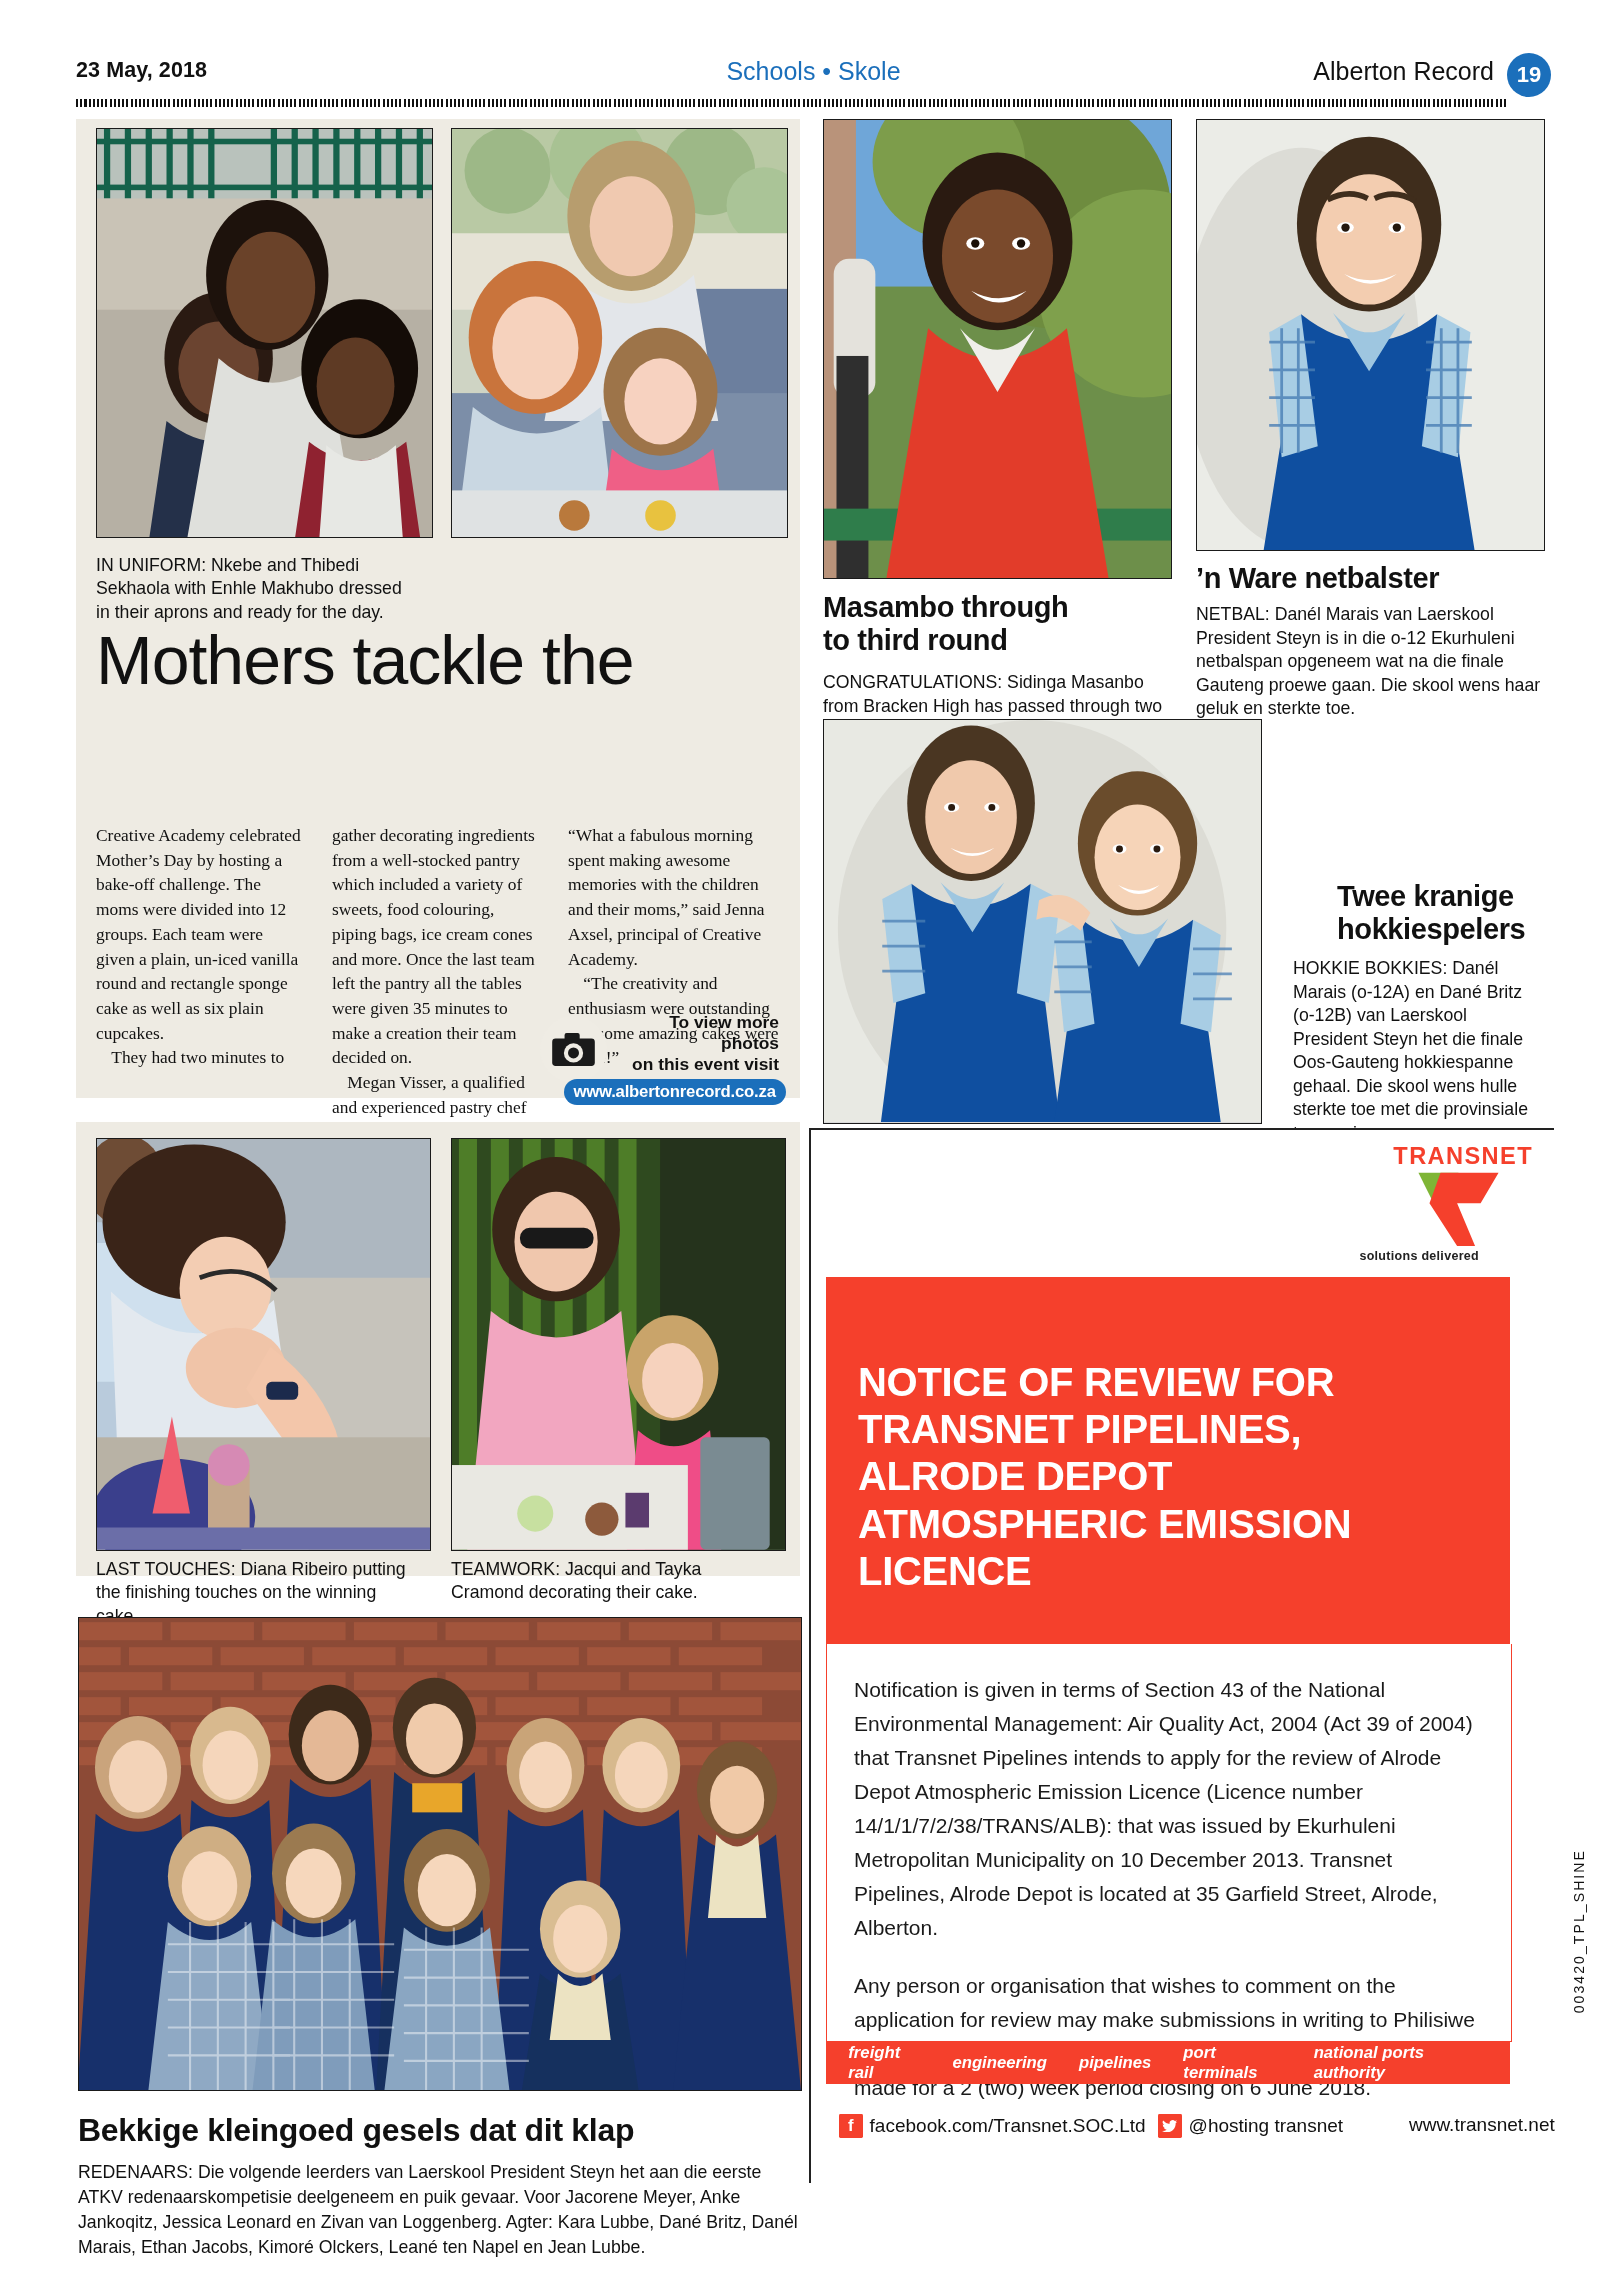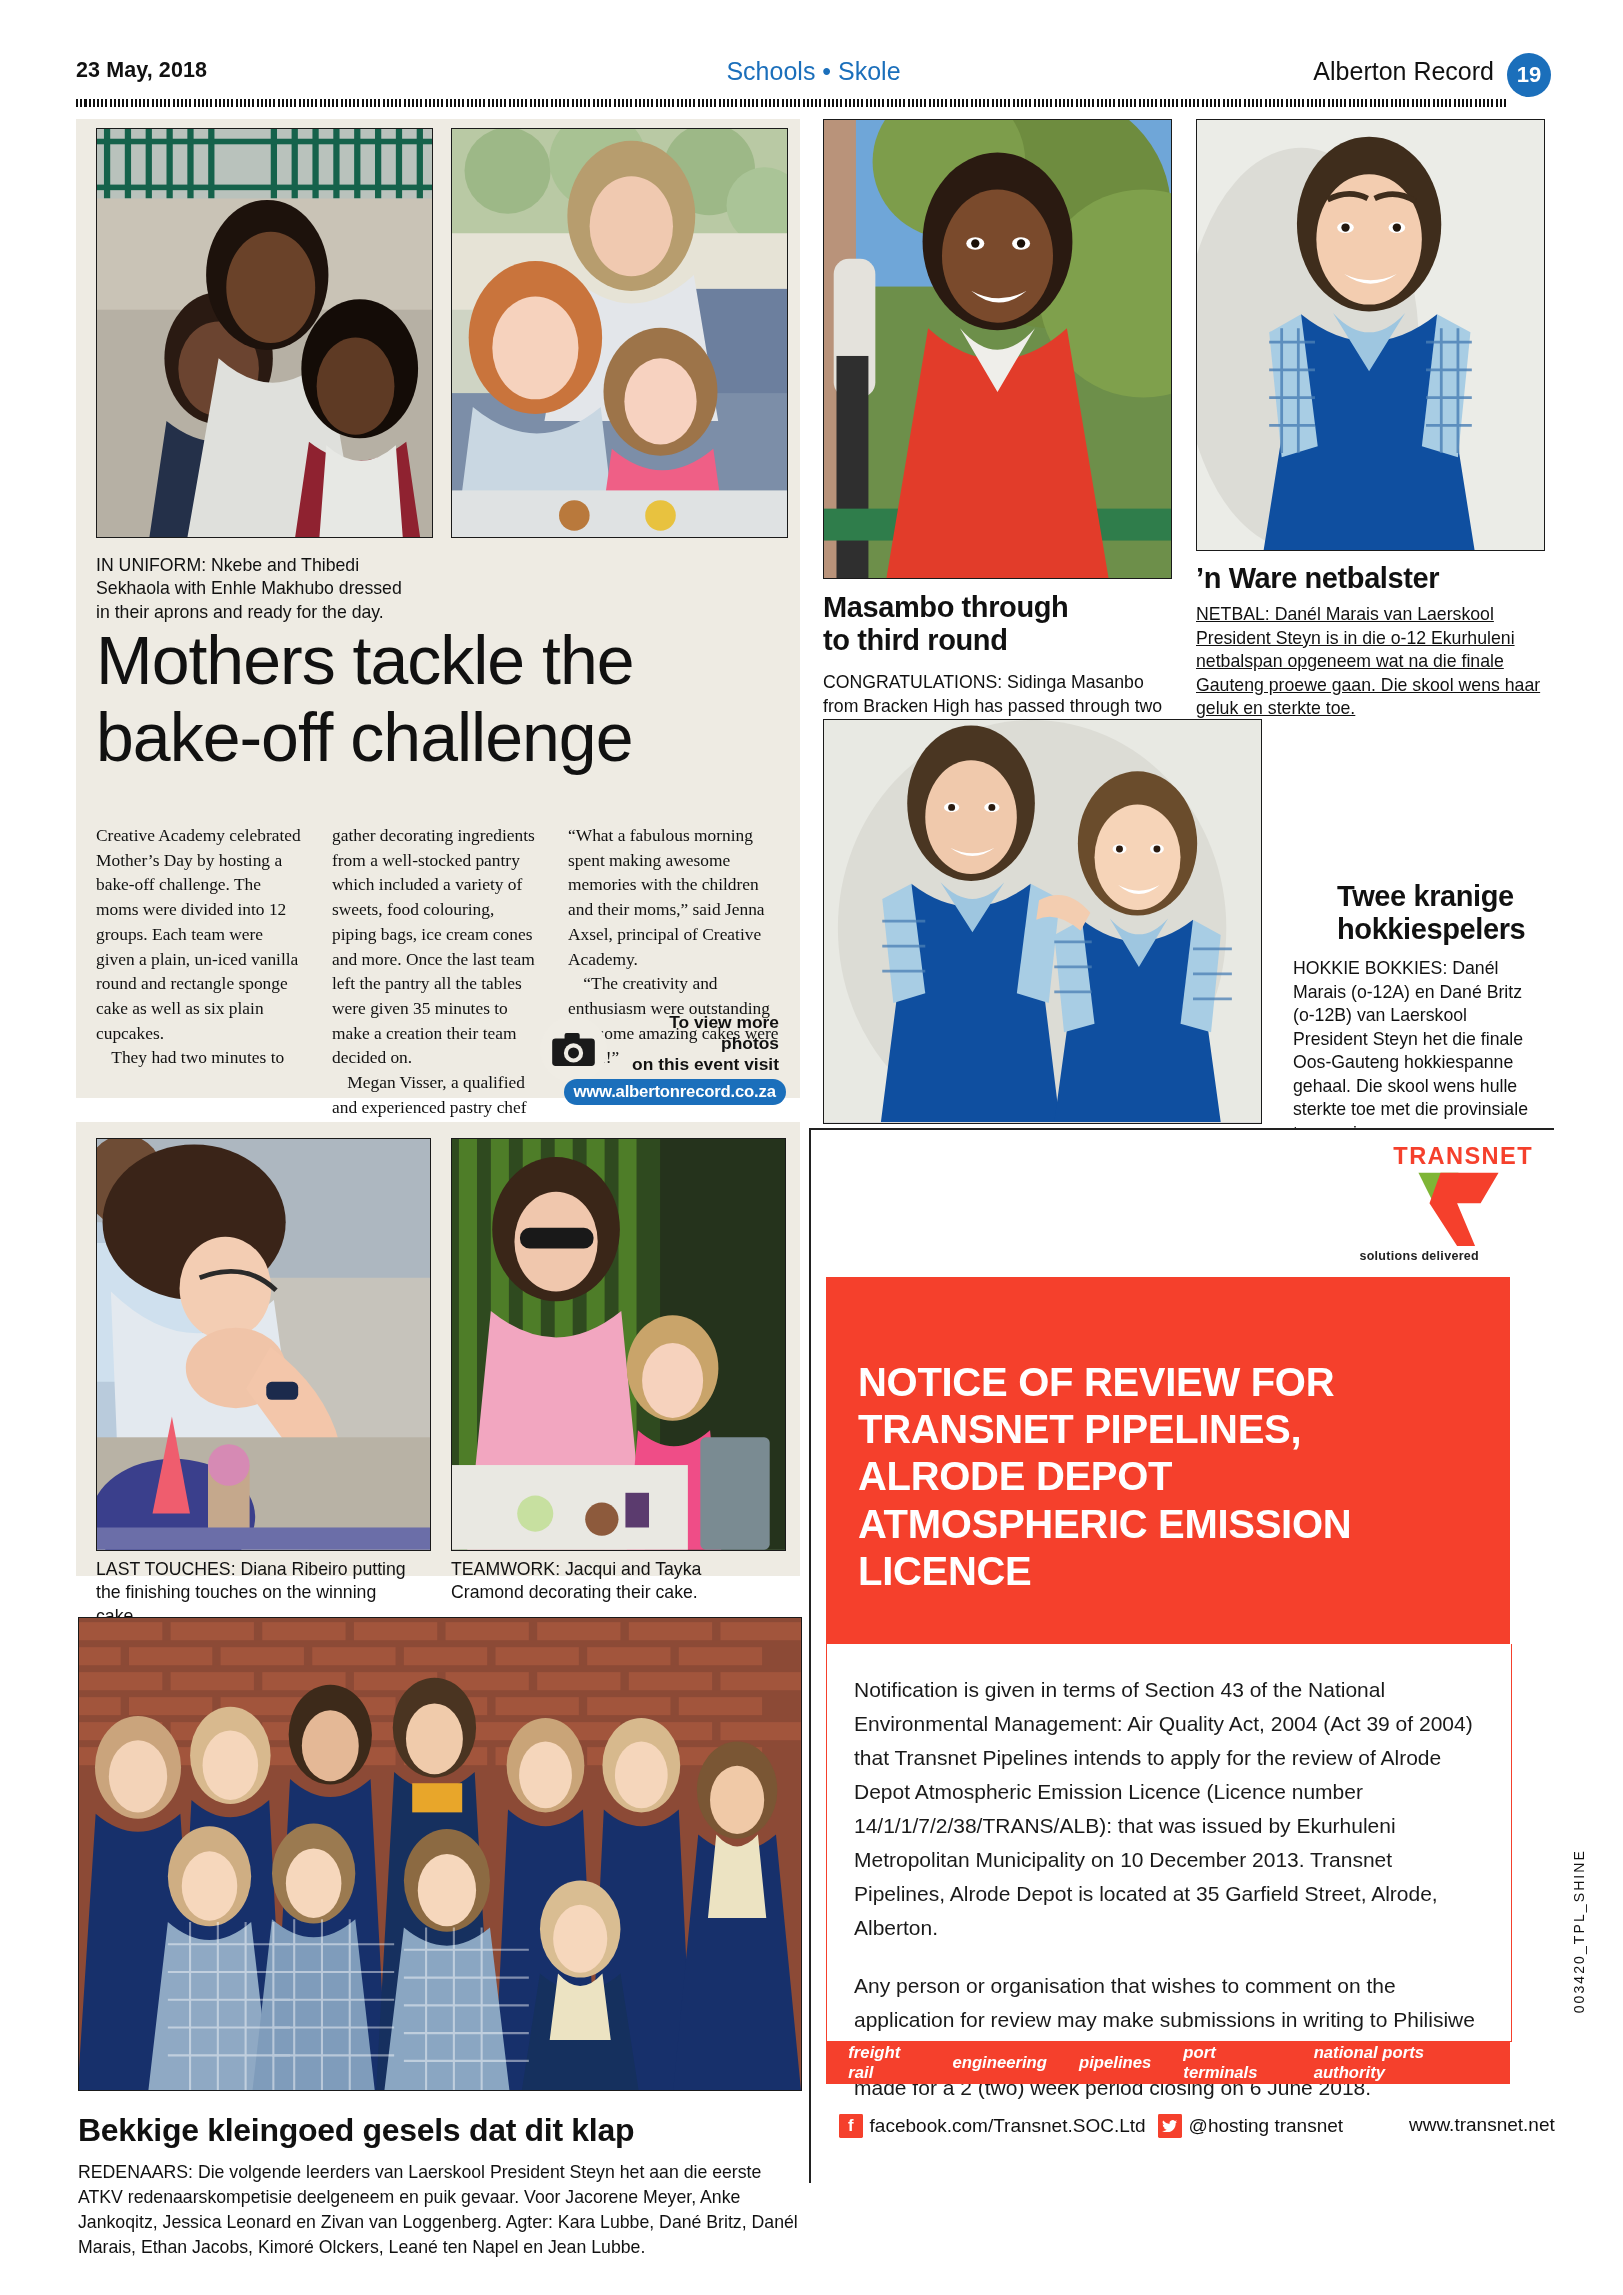--- a/index.html
+++ b/index.html
@@ -144,21 +144,20 @@
       <path d="M230 460 q72 62 146 0 l18 128 h-182z" fill="#ef5f86"></path>
       <rect y="520" width="482" height="68" fill="#dfe2e3"></rect>
       <circle cx="176" cy="556" r="22" fill="#b9793c"></circle>
         <circle cx="300" cy="556" r="22" fill="#e8c23f"></circle>
     </svg>
   </div>
 
   <div class="cap" style="left:96px;top:554px;width:316px;">IN UNIFORM: Nkebe and Thibedi Sekhaola with Enhle Makhubo dressed in their aprons and ready for the day.</div>
 
   <div class="headline-main" style="left:96px;top:625px;width:694px;">Mothers tackle the</div>
-  <div class="headline-main" style="left:96px;top:702px;width:694px;">bake-off challenge</div>
 
   <div class="bodycol" style="left:96px;top:823px;width:208px;">
     <p>Creative Academy celebrated Mother’s Day by hosting a bake-off challenge. The moms were divided into 12 groups. Each team were given a plain, un-iced vanilla round and rectangle sponge cake as well as six plain cupcakes.</p>
     <p>They had two minutes to</p>
   </div>
   <div class="bodycol" style="left:332px;top:823px;width:208px;">
     <p>gather decorating ingredients from a well-stocked pantry which included a variety of sweets, food colouring, piping bags, ice cream cones and more. Once the last team left the pantry all the tables were given 35 minutes to make a creation their team decided on.</p>
     <p>Megan Visser, a qualified and experienced pastry chef and sugar artist, judged the final products selecting table 12 as the winners.</p>
   </div>
   <div class="bodycol" style="left:568px;top:823px;width:215px;">
@@ -397,21 +396,21 @@
       </g>
       <g stroke="#4a7fb5" stroke-width="4" opacity=".8">
         <path d="M104 320 h66 M104 360 h66 M104 400 h66 M104 440 h66"></path>
         <path d="M122 300 v180 M146 300 v180"></path>
         <path d="M330 320 h66 M330 360 h66 M330 400 h66 M330 440 h66"></path>
         <path d="M352 300 v180 M376 300 v180"></path>
       </g>
     </svg>
   </div>
   <div class="hl-bold" style="left:1196px;top:562px;width:347px;">’n Ware netbalster</div>
-  <div class="artbody" style="left:1196px;top:603px;width:347px;text-decoration:underline;">NETBAL: Danél Marais van Laerskool President Steyn is in die o-12 Ekurhuleni netbalspan opgeneem wat na die finale Gauteng proewe gaan. Die skool wens haar geluk en sterkte toe.</div>
+  <div class="artbody" style="left:1196px;top:603px;width:347px;">NETBAL: Danél Marais van Laerskool President Steyn is in die o-12 Ekurhuleni netbalspan opgeneem wat na die finale Gauteng proewe gaan. Die skool wens haar geluk en sterkte toe.</div>
 
   <div class="photo" style="left:823px;top:719px;width:437px;height:403px;">
     <svg class="sky" viewBox="0 0 630 580" preserveAspectRatio="none">
       <rect width="630" height="580" fill="#e8e9e3"></rect>
       <ellipse cx="300" cy="300" rx="280" ry="300" fill="#dcdcd5"></ellipse>
 
       <ellipse cx="212" cy="120" rx="92" ry="112" fill="#4a3622"></ellipse>
       <ellipse cx="212" cy="140" rx="66" ry="82" fill="#f0c9ac"></ellipse>
       <ellipse cx="184" cy="126" rx="11" ry="7" fill="#fff"></ellipse>
         <ellipse cx="184" cy="126" rx="5" ry="5" fill="#2a1b10"></ellipse>

